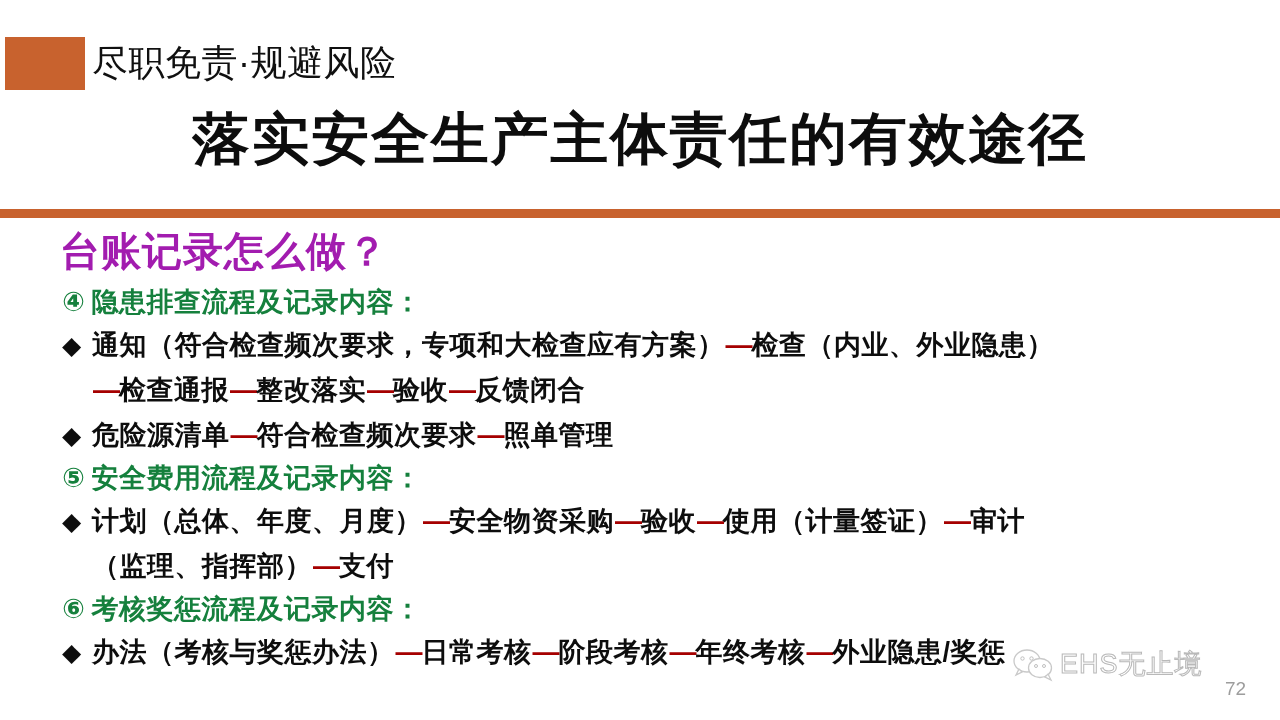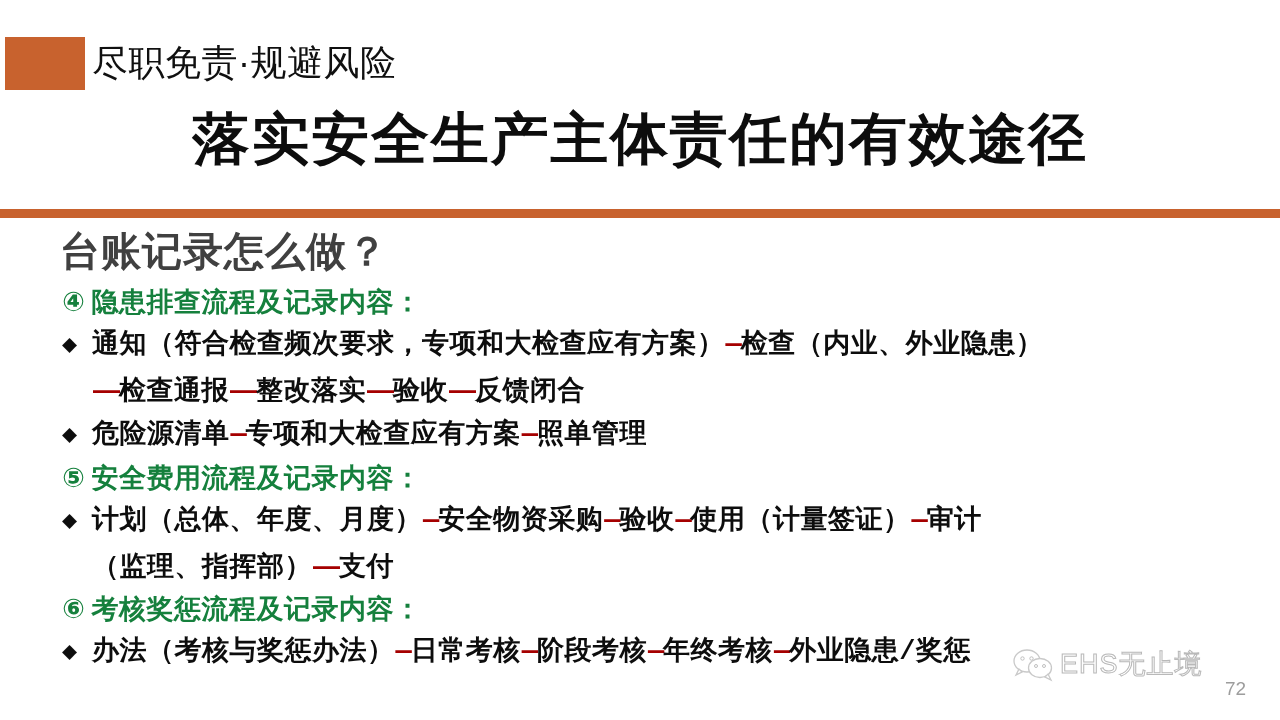--- a/index.html
+++ b/index.html
@@ -64,21 +64,21 @@
     position: absolute;
     left: 0;
     top: 222px;
     width: 1280px;
   }
   .red-heading {
     margin: 0 12px 2px 60px;
     font-size: 40px;
     line-height: 58px;
     font-weight: 900;
-    color: #404040;
+    color: #a21caf;
     letter-spacing: 1px;
     white-space: nowrap;
   }
   .num-item {
     margin: 0 0 0 62px;
     font-size: 27px;
     line-height: 41px;
     font-weight: 800;
     color: #15803d;
     letter-spacing: 0.5px;
@@ -89,21 +89,20 @@
     margin-right: 6px;
   }
   .bullet-line {
     margin: 0 12px 0 62px;
     font-size: 27px;
     line-height: 45px;
     font-weight: 800;
     color: #0d0d0d;
     letter-spacing: 0.5px;
     white-space: nowrap;
-    font-family: Liberation Mono, monospace;
   }
   .bullet-line .dia {
     display: inline-block;
     width: 30px;
     color: #0d0d0d;
     font-size: 25px;
   }
   .cont-line {
     margin: 0 12px 0 92px;
     font-size: 27px;
@@ -175,21 +174,21 @@
   </div>
 
   <div class="bullet-line">
     <span class="dia">◆</span><span>通知（符合检查频次要求，专项和大检查应有方案）</span><span class="arrow">—</span><span>检查（内业、外业隐患）</span>
   </div>
   <div class="cont-line">
     <span class="arrow">—</span><span>检查通报</span><span class="arrow">—</span><span>整改落实</span><span class="arrow">—</span><span>验收</span><span class="arrow">—</span><span>反馈闭合</span>
   </div>
 
   <div class="bullet-line">
-    <span class="dia">◆</span><span>危险源清单</span><span class="arrow">—</span><span>专项和大检查应有方案</span><span class="arrow">—</span><span>照单管理</span>
+    <span class="dia">◆</span><span>危险源清单</span><span class="arrow">—</span><span>符合检查频次要求</span><span class="arrow">—</span><span>照单管理</span>
   </div>
 
   <div class="num-item">
     <span class="circ">⑤</span><span>安全费用流程及记录内容：</span>
   </div>
 
   <div class="bullet-line">
     <span class="dia">◆</span><span>计划（总体、年度、月度）</span><span class="arrow">—</span><span>安全物资采购</span><span class="arrow">—</span><span>验收</span><span class="arrow">—</span><span>使用（计量签证）</span><span class="arrow">—</span><span>审计</span>
   </div>
   <div class="cont-line">

